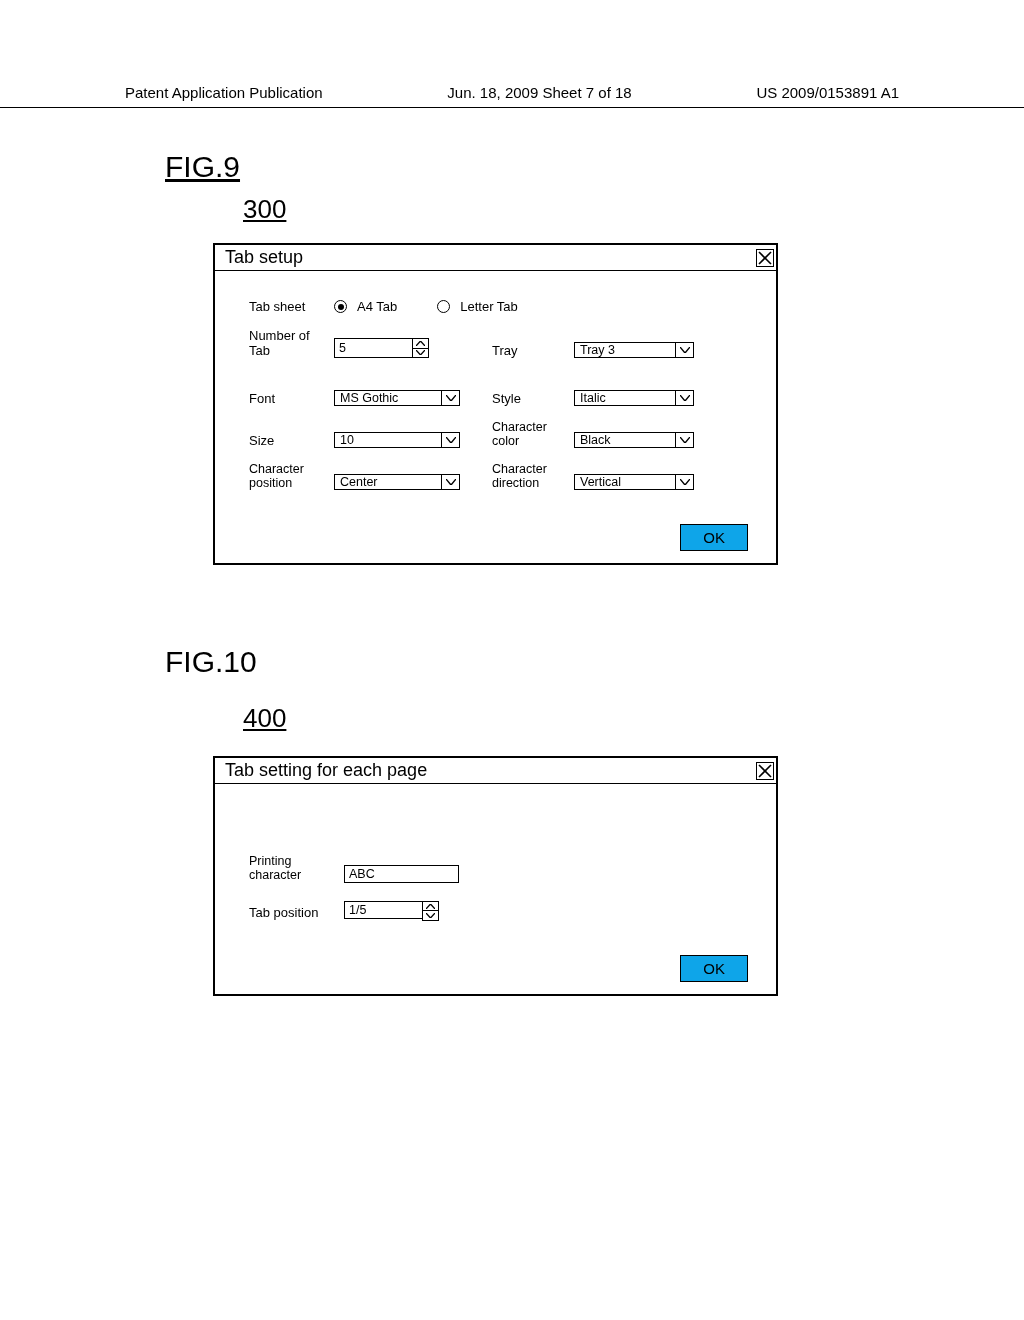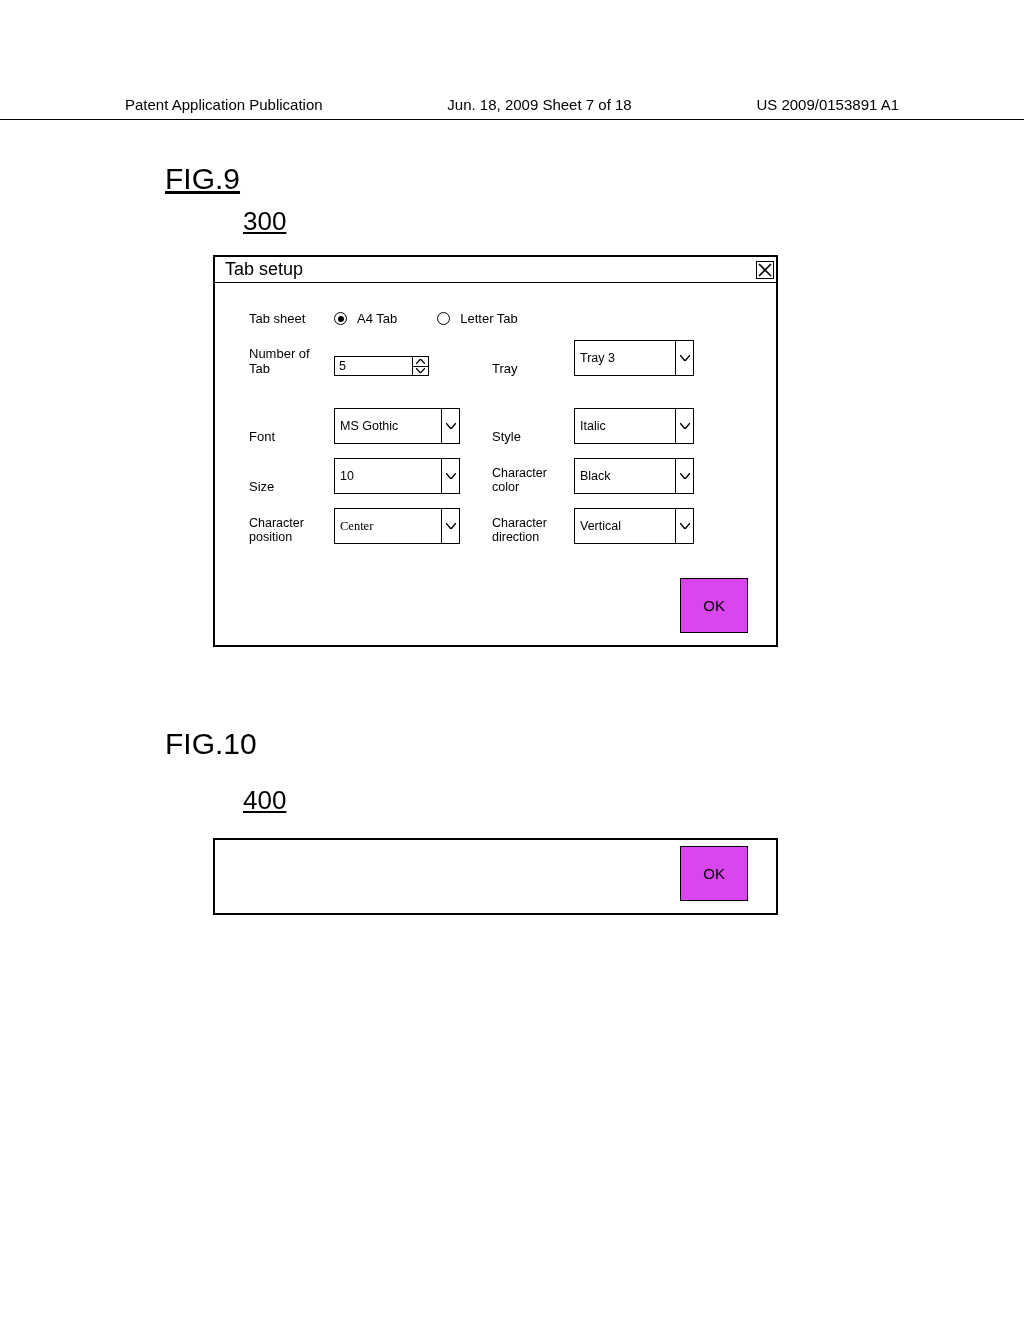--- a/index.html
+++ b/index.html
@@ -13,21 +13,21 @@
       width: 1024px;
       padding: 0;
       color: #000;
     }
     .page-header {
       display: flex;
       justify-content: space-between;
       padding: 80px 125px 6px 125px;
       font-size: 15px;
       border-bottom: 1.5px solid #000;
-      margin: 16px 0 10px 0;
+      margin: 4px 0 10px 0;
       width: 100%;
       text-align: center;
     }
     .fig-label {
       font-size: 30px;
       font-weight: normal;
       margin-left: 165px;
       margin-top: 40px;
       font-family: Arial, sans-serif;
     }
@@ -95,21 +95,21 @@
     .textbox {
       border:1.2px solid #000;
       height:18px;
       padding: 1px 4px;
       font-size:12.5px;
       display:flex; align-items:center;
       background:#fff;
     }
     .select {
       border:1.2px solid #000;
-      height:36px;
+      height:16px;
       display:flex; align-items:stretch;
       width: 120px;
     }
     .select .val{ flex:1; padding:1px 5px; font-size:12.5px; display:flex; align-items:center;}
     .select .arrow{
       width:18px; border-left:1.2px solid #000;
       display:flex; align-items:center; justify-content:center;
     }
     .select .arrow svg{ display:block; }
 
@@ -125,22 +125,22 @@
       flex:1; display:flex; align-items:center; justify-content:center;
     }
     .spin-btn div:first-child{ border-bottom:1px solid #000; }
     .spin-btn svg{ display:block; }
 
     .button-row{
       display:flex; justify-content:flex-end;
       padding: 6px 28px 12px 0;
     }
     .ok-btn{
-      border:1.5px solid #000; padding: 18px 22px;
-      font-size:15px; background:#d946ef;
+      border:1.5px solid #000; padding: 4px 22px;
+      font-size:15px; background:#0ea5e9;
     }
     .gap-row{ height: 18px; }
 
     
     .dialog400 .dialog-body{
       padding: 70px 30px 10px 34px;
     }
     .dialog400 .form-row{ margin-bottom: 18px;}
     .dialog400 .col-label{ width:95px; line-height:1.15;}
     .dialog400 .textbox{ width:115px; height:18px;}
@@ -263,21 +263,21 @@
                 <polyline points="0,0 5,6 10,0" fill="none" stroke="#000" stroke-width="1.4"></polyline>
               </svg>
             </div>
         </div>
       </div>
     </div>
 
     <div class="form-row">
       <div class="col-label two-line">Character<br>position</div>
       <div class="col-ctrl1">
-        <div class="select" style="width:126px;font-family:Liberation Serif, serif;">
+        <div class="select" style="width:126px;">
           <div class="val">Center</div>
           <div class="arrow">
               <svg width="10" height="6">
                 <polyline points="0,0 5,6 10,0" fill="none" stroke="#000" stroke-width="1.4"></polyline>
               </svg>
             </div>
         </div>
       </div>
       <div class="col-label2 two-line">Character<br>direction</div>
       <div class="col-ctrl2">
@@ -295,16 +295,52 @@
   </div>
   <div class="button-row">
     <div class="ok-btn">OK</div>
   </div>
 </div>
 
 <div id="fig10-label" class="fig-label">FIG.10</div>
 <div id="ref400" class="ref-num">400</div>
 
 <div class="dialog dialog400">
+  <div class="titlebar">
+    <span>Tab setting for each page</span>
+    <span class="close-icon">
+      <svg width="14" height="14">
+          <line x1="1" y1="1" x2="13" y2="13" stroke="#000" stroke-width="1.6"></line>
+          <line x1="13" y1="1" x2="1" y2="13" stroke="#000" stroke-width="1.6"></line>
+        </svg>
+    </span>
+  </div>
+  <div class="dialog-body">
+
+    <div class="form-row">
+      <div class="col-label two-line">Printing<br>character</div>
+      <div class="textbox">ABC</div>
+    </div>
+
+    <div class="form-row">
+      <div class="col-label">Tab position</div>
+      <div class="spinner">
+        <div class="textbox" style="width:78px;">1/5</div>
+        <div class="spin-btn">
+          <div>
+              <svg width="9" height="5">
+                <polyline points="0,5 4.5,0 9,5" fill="none" stroke="#000" stroke-width="1.3"></polyline>
+              </svg>
+            </div>
+          <div>
+              <svg width="9" height="5">
+                <polyline points="0,0 4.5,5 9,0" fill="none" stroke="#000" stroke-width="1.3"></polyline>
+              </svg>
+            </div>
+        </div>
+      </div>
+    </div>
+
+  </div>
   <div class="button-row">
     <div class="ok-btn">OK</div>
   </div>
 </div>
 
 </body></html>

